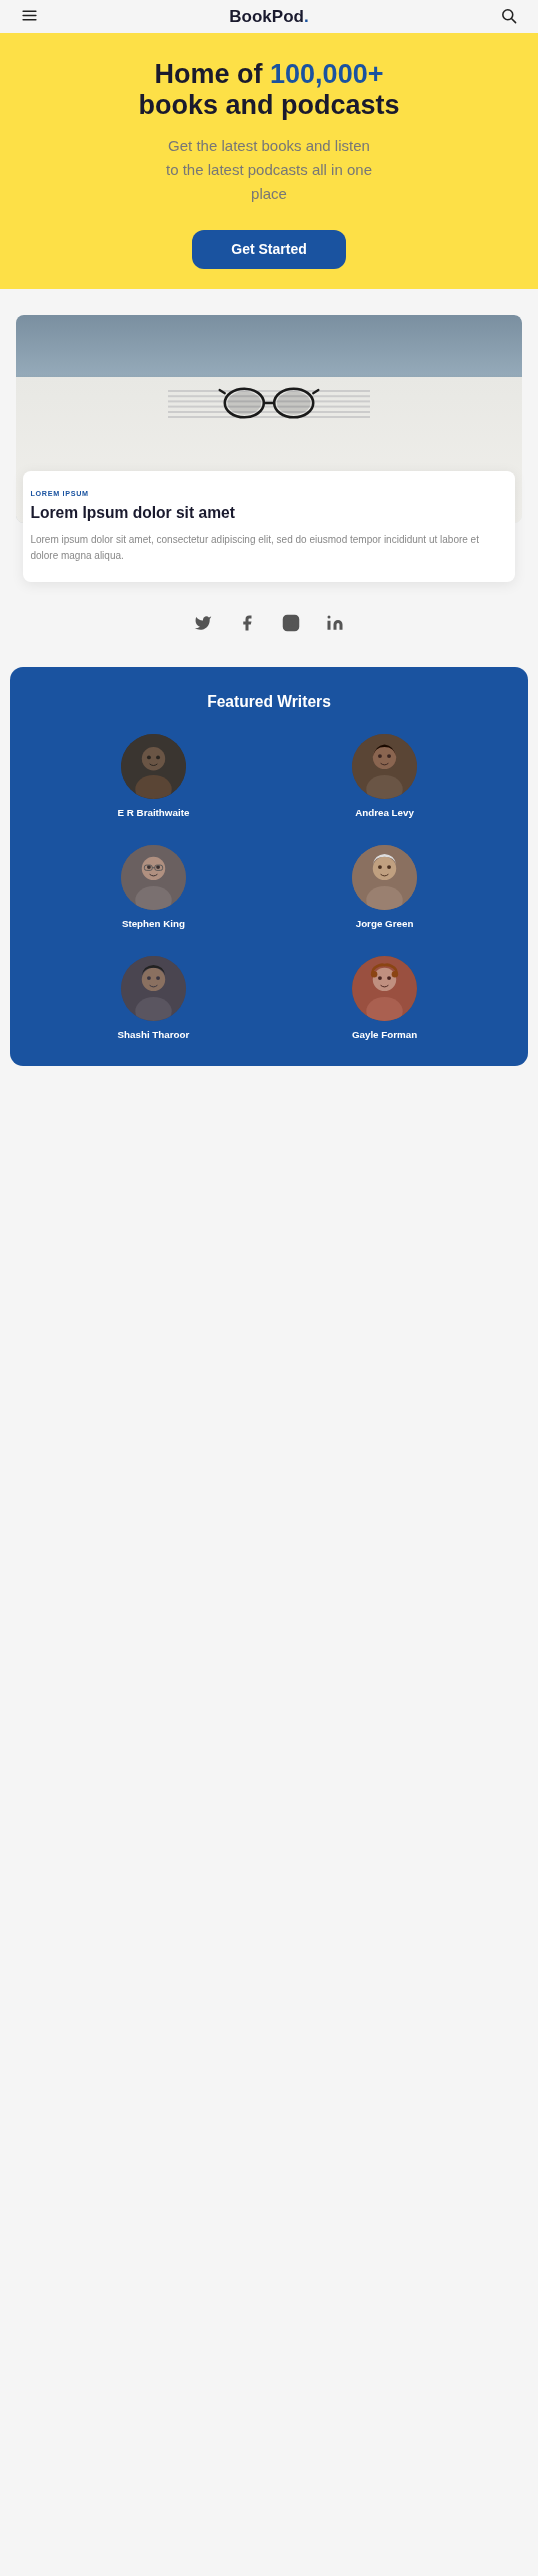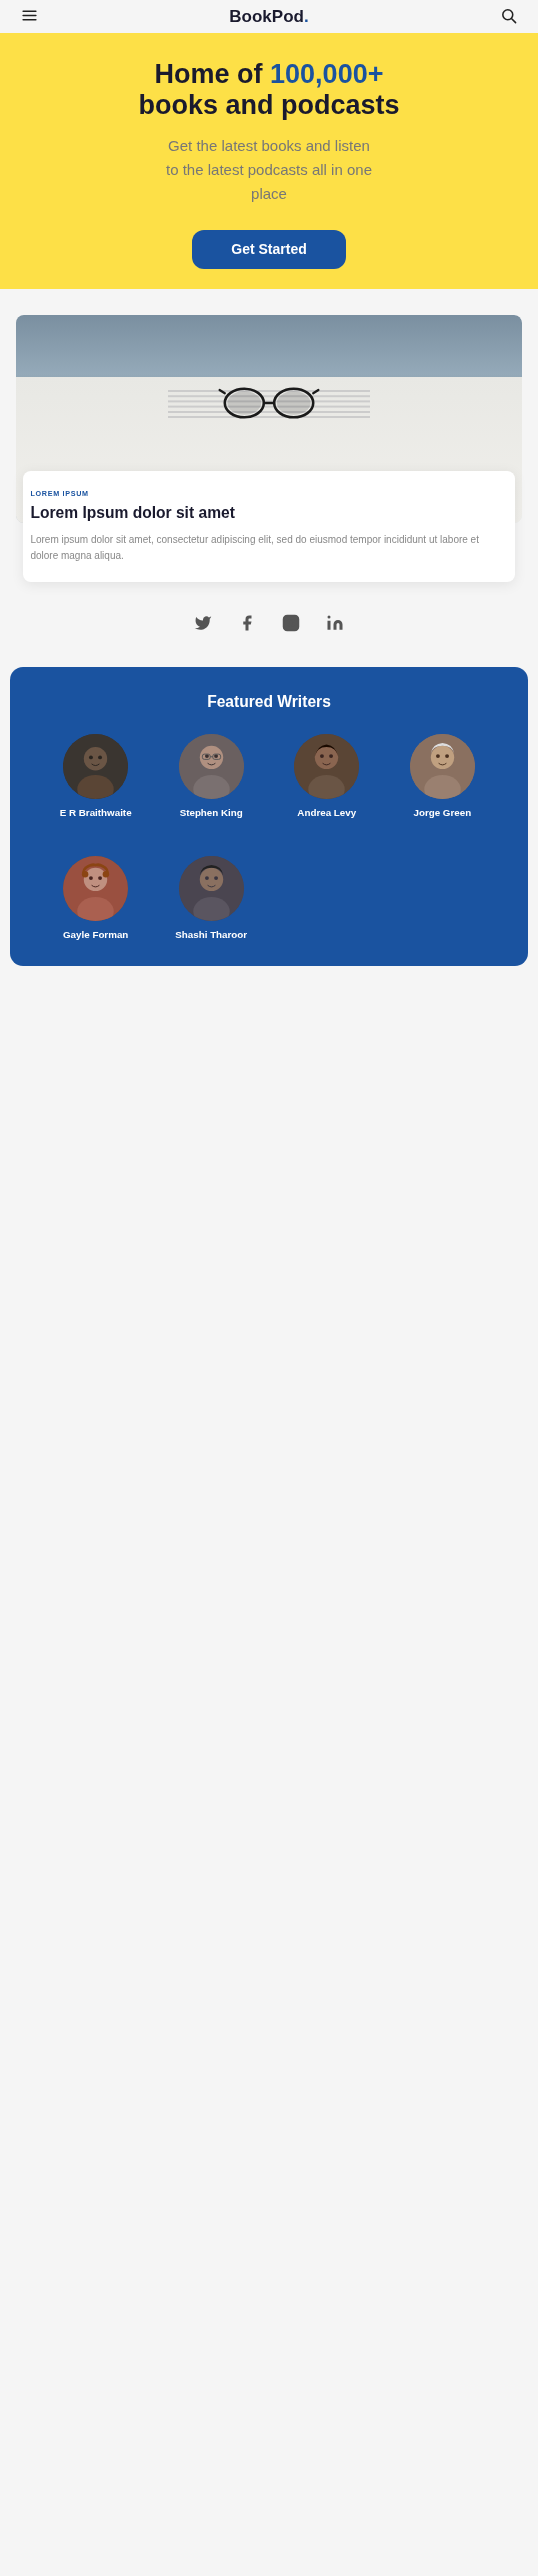--- a/index.html
+++ b/index.html
@@ -189,22 +189,22 @@
     .featured-title {
       text-align: center;
       color: #fff;
       font-size: 15.6px;
       font-weight: 700;
       margin-bottom: 23.4px;
     }
 
     .writers-grid {
       display: grid;
-      grid-template-columns: 1fr 1fr 1fr 1fr;
-      gap: 38px 13px;
+      grid-template-columns: 1fr 1fr;
+      gap: 27px 13px;
     }
 
     .writer-item {
       display: flex;
       flex-direction: column;
       align-items: center;
       gap: 7.8px;
     }
 
     .writer-avatar {
@@ -342,100 +342,100 @@
 
           <circle cx="43" cy="36" r="3" fill="#2a2520"></circle>
           <circle cx="57" cy="36" r="3" fill="#2a2520"></circle>
           <path d="M44 46 Q50 51 56 46" stroke="#2a2520" stroke-width="1.5" fill="none"></path>
         </svg>
       </div>
       <span class="writer-name">E R Braithwaite</span>
     </div>
 
     <div class="writer-item">
+      <div class="writer-avatar av-2">
+        <svg viewBox="0 0 100 100">
+          <rect width="100" height="100" fill="#5a4535" rx="50"></rect>
+          <circle cx="50" cy="36" r="18" fill="#8a6550"></circle>
+          <ellipse cx="50" cy="85" rx="28" ry="22" fill="#6a5545"></ellipse>
+          <circle cx="43" cy="34" r="3" fill="#3a2520"></circle>
+          <circle cx="57" cy="34" r="3" fill="#3a2520"></circle>
+          <path d="M44 45 Q50 50 56 45" stroke="#3a2520" stroke-width="1.5" fill="none"></path>
+
+          <path d="M32 35 Q35 18 50 16 Q65 18 68 35 Q65 20 50 20 Q35 20 32 35z" fill="#1a0a00"></path>
+        </svg>
+      </div>
+      <span class="writer-name">Andrea Levy</span>
+    </div>
+
+    <div class="writer-item">
       <div class="writer-avatar av-3">
         <svg viewBox="0 0 100 100">
           <rect width="100" height="100" fill="#6a6060" rx="50"></rect>
           <circle cx="50" cy="36" r="18" fill="#b09080"></circle>
           <ellipse cx="50" cy="85" rx="28" ry="22" fill="#7a7070"></ellipse>
           <circle cx="43" cy="34" r="3" fill="#3a3030"></circle>
           <circle cx="57" cy="34" r="3" fill="#3a3030"></circle>
           <path d="M44 45 Q50 50 56 45" stroke="#3a3030" stroke-width="1.5" fill="none"></path>
 
           <rect x="36" y="31" width="12" height="8" rx="3" fill="none" stroke="#555" stroke-width="1.5"></rect>
           <rect x="52" y="31" width="12" height="8" rx="3" fill="none" stroke="#555" stroke-width="1.5"></rect>
           <line x1="48" y1="35" x2="52" y2="35" stroke="#555" stroke-width="1.5"></line>
         </svg>
       </div>
       <span class="writer-name">Stephen King</span>
     </div>
 
     <div class="writer-item">
-      <div class="writer-avatar av-2">
-        <svg viewBox="0 0 100 100">
-          <rect width="100" height="100" fill="#5a4535" rx="50"></rect>
-          <circle cx="50" cy="36" r="18" fill="#8a6550"></circle>
-          <ellipse cx="50" cy="85" rx="28" ry="22" fill="#6a5545"></ellipse>
-          <circle cx="43" cy="34" r="3" fill="#3a2520"></circle>
-          <circle cx="57" cy="34" r="3" fill="#3a2520"></circle>
-          <path d="M44 45 Q50 50 56 45" stroke="#3a2520" stroke-width="1.5" fill="none"></path>
-
-          <path d="M32 35 Q35 18 50 16 Q65 18 68 35 Q65 20 50 20 Q35 20 32 35z" fill="#1a0a00"></path>
-        </svg>
-      </div>
-      <span class="writer-name">Andrea Levy</span>
-    </div>
-
-    <div class="writer-item">
       <div class="writer-avatar av-4">
         <svg viewBox="0 0 100 100">
           <rect width="100" height="100" fill="#8a7060" rx="50"></rect>
           <circle cx="50" cy="36" r="18" fill="#c0a080"></circle>
           <ellipse cx="50" cy="85" rx="28" ry="22" fill="#9a8070"></ellipse>
           <circle cx="43" cy="34" r="3" fill="#4a3020"></circle>
           <circle cx="57" cy="34" r="3" fill="#4a3020"></circle>
           <path d="M44 45 Q50 50 56 45" stroke="#4a3020" stroke-width="1.5" fill="none"></path>
 
           <path d="M32 30 Q35 15 50 14 Q65 15 68 30 Q65 18 50 18 Q35 18 32 30z" fill="#ddd"></path>
         </svg>
       </div>
       <span class="writer-name">Jorge Green</span>
     </div>
 
     <div class="writer-item">
+      <div class="writer-avatar av-6">
+        <svg viewBox="0 0 100 100">
+          <rect width="100" height="100" fill="#4a4550" rx="50"></rect>
+          <circle cx="50" cy="36" r="18" fill="#8a7060"></circle>
+          <ellipse cx="50" cy="85" rx="28" ry="22" fill="#5a5560"></ellipse>
+          <circle cx="43" cy="34" r="3" fill="#3a3540"></circle>
+          <circle cx="57" cy="34" r="3" fill="#3a3540"></circle>
+          <path d="M44 45 Q50 50 56 45" stroke="#3a3540" stroke-width="1.5" fill="none"></path>
+
+          <path d="M32 30 Q34 15 50 14 Q66 15 68 30 Q65 18 50 18 Q35 18 32 30z" fill="#222"></path>
+        </svg>
+      </div>
+      <span class="writer-name">Shashi Tharoor</span>
+    </div>
+
+    <div class="writer-item">
       <div class="writer-avatar av-5">
         <svg viewBox="0 0 100 100">
           <rect width="100" height="100" fill="#9a5040" rx="50"></rect>
           <circle cx="50" cy="36" r="18" fill="#c09080"></circle>
           <ellipse cx="50" cy="85" rx="28" ry="22" fill="#aa6050"></ellipse>
           <circle cx="43" cy="34" r="3" fill="#4a2520"></circle>
           <circle cx="57" cy="34" r="3" fill="#4a2520"></circle>
           <path d="M44 45 Q50 50 56 45" stroke="#4a2520" stroke-width="1.5" fill="none"></path>
 
           <path d="M30 30 Q28 18 38 14 Q45 10 50 12 Q56 10 62 14 Q72 18 70 30 Q65 15 50 16 Q35 15 30 30z" fill="#8b4513"></path>
           <circle cx="34" cy="28" r="5" fill="#8b4513"></circle>
           <circle cx="66" cy="28" r="5" fill="#8b4513"></circle>
         </svg>
       </div>
       <span class="writer-name">Gayle Forman</span>
     </div>
 
-    <div class="writer-item">
-      <div class="writer-avatar av-6">
-        <svg viewBox="0 0 100 100">
-          <rect width="100" height="100" fill="#4a4550" rx="50"></rect>
-          <circle cx="50" cy="36" r="18" fill="#8a7060"></circle>
-          <ellipse cx="50" cy="85" rx="28" ry="22" fill="#5a5560"></ellipse>
-          <circle cx="43" cy="34" r="3" fill="#3a3540"></circle>
-          <circle cx="57" cy="34" r="3" fill="#3a3540"></circle>
-          <path d="M44 45 Q50 50 56 45" stroke="#3a3540" stroke-width="1.5" fill="none"></path>
-
-          <path d="M32 30 Q34 15 50 14 Q66 15 68 30 Q65 18 50 18 Q35 18 32 30z" fill="#222"></path>
-        </svg>
-      </div>
-      <span class="writer-name">Shashi Tharoor</span>
-    </div>
-
 
 
   </div>
 </section>
 
 
 </body></html>

